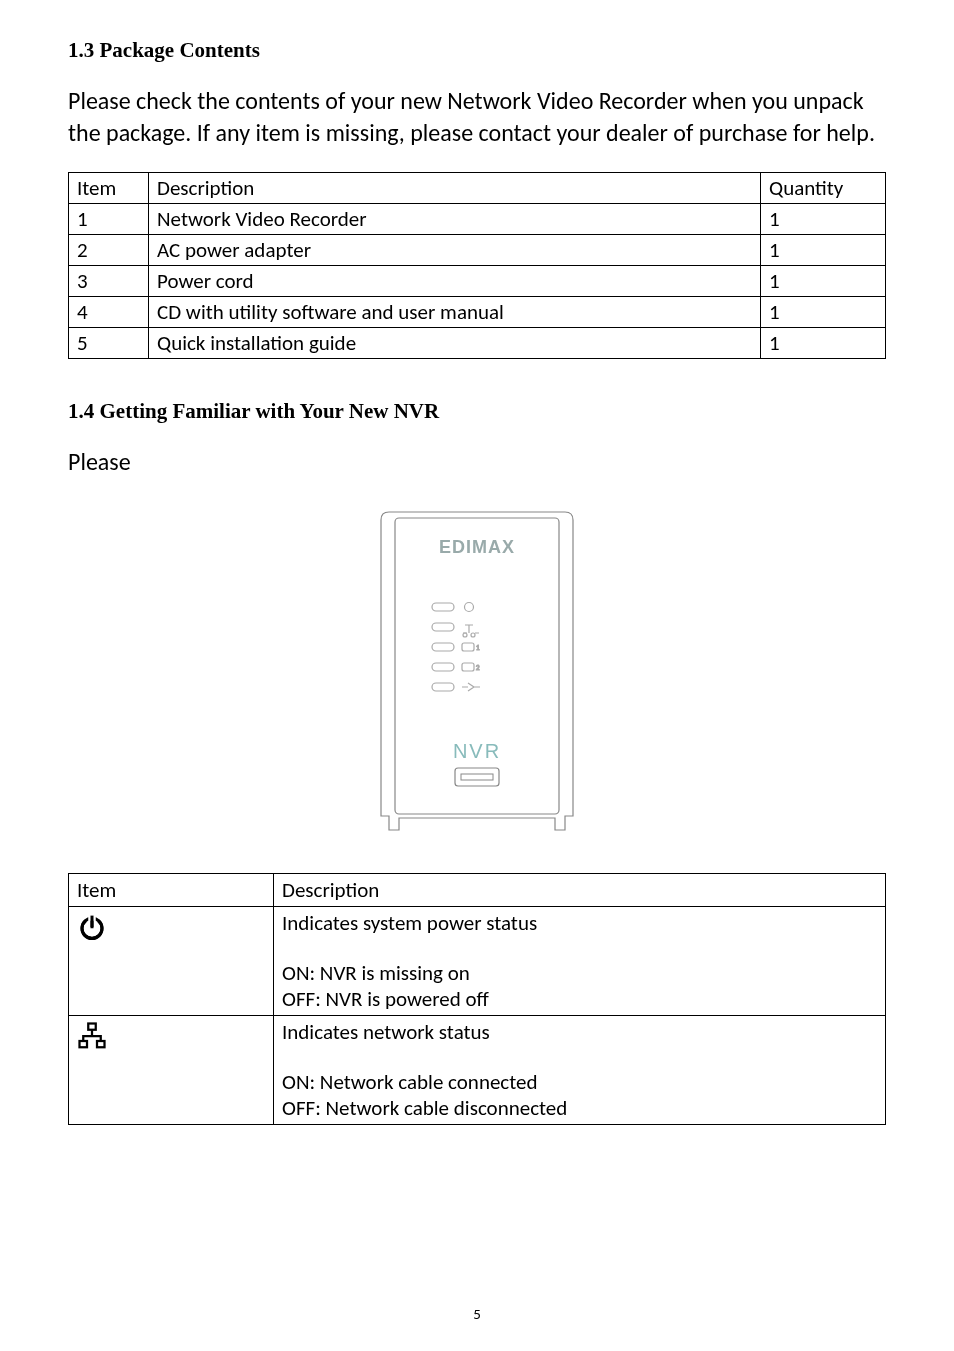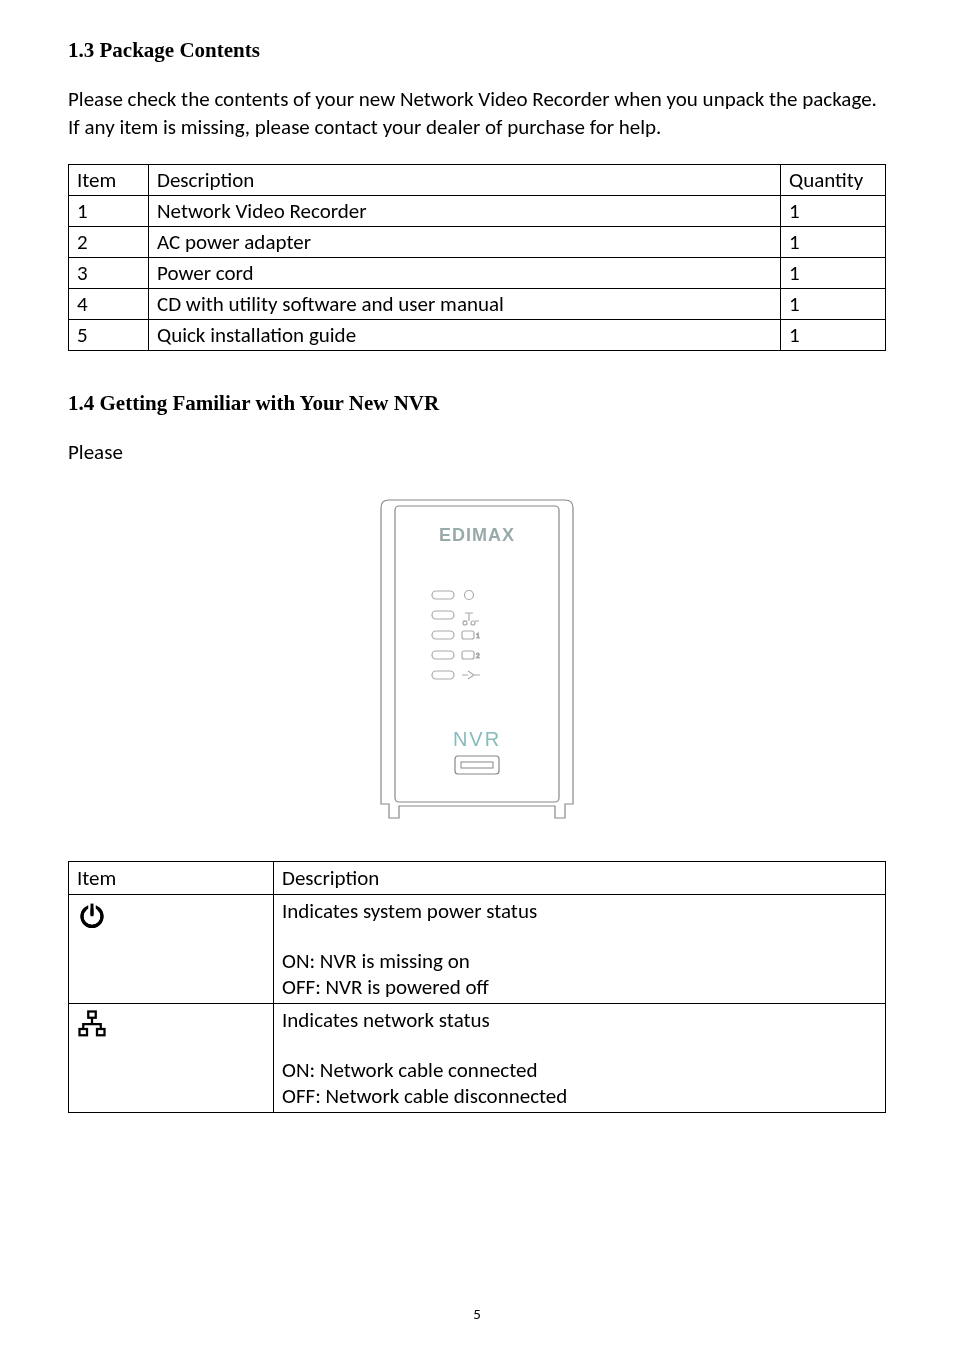--- a/index.html
+++ b/index.html
@@ -10,39 +10,39 @@
     padding: 38px 68px 0 68px;
     position: relative;
   }
   h3.section {
     font-size: 21px;
     font-weight: bold;
     margin-bottom: 22px;
     font-family: Liberation Serif, serif;
   }
   p.body {
-    font-size: 21px;
+    font-size: 24px;
     line-height: 1.35;
     margin-bottom: 22px;
   }
   table.data {
     border-collapse: collapse;
     width: 100%;
     font-size: 21px;
     margin-bottom: 40px;
   }
   table.data th, table.data td {
     border: 1px solid #000;
     padding: 2px 6px 2px 8px;
     text-align: left;
     font-weight: normal;
     vertical-align: top;
   }
   .col-item { width: 80px; }
-  .col-qty  { width: 105px; }
+  .col-qty  { width: 125px; }
 
   .figure-wrap {
     display: flex;
     justify-content: center;
     margin: 30px 0 35px 0;
   }
   svg.device {
     width: 200px;
     height: 330px;
   }

